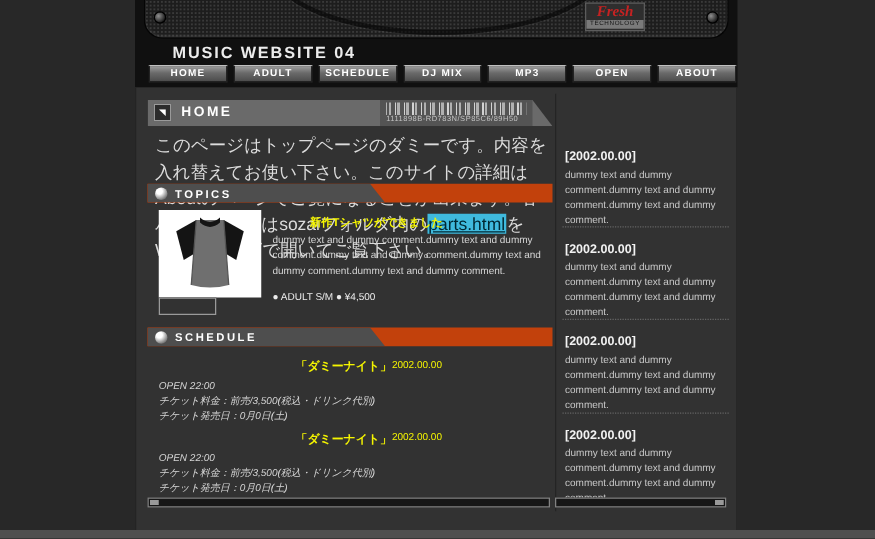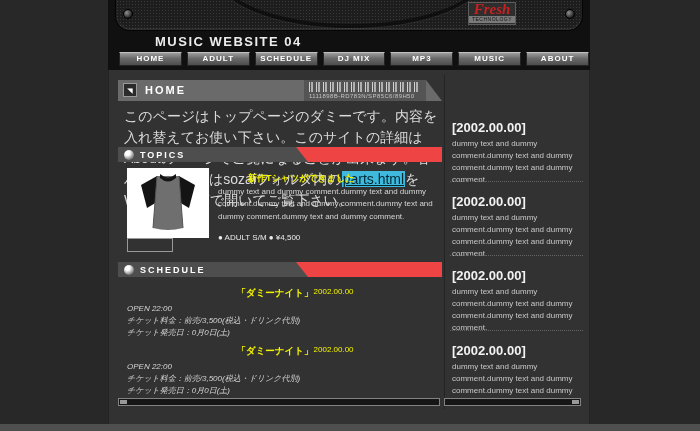--- a/index.html
+++ b/index.html
@@ -28,24 +28,24 @@
     position:absolute; width:10px; height:10px; border-radius:50%;
     background:radial-gradient(circle at 35% 35%, #909090, #1a1a1a 75%);
     border:1px solid #000; top:9px;
   }
   .screw-l { left:7px; } .screw-r { left:449px; }
   .badge {
     position:absolute; left:352px; top:2px; width:48px; height:23px;
     background:#2e2e2e; border:1px solid #5c5c5c; text-align:center; overflow:hidden;
   }
   .badge-logo { font-family:"Liberation Serif", serif; font-style:italic; font-weight:bold;
-    font-size:15px; line-height:13px; color:#c62222; }
+    font-size:12px; line-height:13px; color:#c62222; }
   .badge-sub { font-size:5px; line-height:7px; background:#7a7a7a; color:#131313; letter-spacing:0.5px; }
   .site-title { position:absolute; left:30px; top:34px; font-size:13px; font-weight:bold;
-    color:#ececec; letter-spacing:1.5px;margin-left:17px; }
+    color:#ececec; letter-spacing:1.5px; }
   .nav { position:absolute; left:11px; top:52px; width:470px; height:14px; display:flex; gap:5px; }
   .nav-btn {
     flex:1; font-size:8px; font-weight:bold; color:#fff; letter-spacing:1px;
     text-align:center; line-height:12px; cursor:pointer;
     background:linear-gradient(#9d9d9d, #6a6a6a 45%, #4c4c4c);
     border:1px solid #232323; border-top-color:#c0c0c0;
   }
   
   .content { position:absolute; left:108px; top:70px; width:482px; height:354px;
     background:#323232; border-left:1px solid #242424; border-right:1px solid #242424; }
@@ -65,21 +65,21 @@
   .barcode-zone { position:absolute; right:16px; top:0; width:122px; height:21px; background:#545454; }
   .barcode { position:absolute; left:5px; top:2px; width:112px; height:10px;
     background:repeating-linear-gradient(90deg,#d2d2d2 0 1px, #545454 1px 2px, #b0b0b0 2px 4px, #545454 4px 7px); }
   .barcode-text { position:absolute; left:5px; top:13px; font-size:6px; color:#c4c4c4; letter-spacing:0.4px; white-space:nowrap; }
 
   .intro { position:absolute; left:124px; top:106px; width:314px; font-size:14px;
     color:#dcdcdc; line-height:1.5; }
   .intro-link { background:#3fbade; color:#002833; text-decoration:underline; padding:0 1px; cursor:pointer; }
 
   
-  .sec-bar { position:absolute; left:118px; width:324px; height:15px; background:#ef4444; }
+  .sec-bar { position:absolute; left:118px; width:324px; height:15px; background:#c2410c; }
   .sec-bar .dark { position:absolute; left:0; top:0; width:190px; height:15px; background:#4e4e4e;
     clip-path:polygon(0 0, 178px 0, 190px 100%, 0 100%); }
   .sphere { position:absolute; left:6px; top:2.5px; width:10px; height:10px; border-radius:50%;
     background:radial-gradient(circle at 35% 30%, #ffffff 25%, #aaaaaa 55%, #3c3c3c 95%); }
   .sec-label { position:absolute; left:22px; top:3px; font-size:9px; font-weight:bold;
     color:#fff; letter-spacing:2px; }
 
   
   .topic-img { position:absolute; left:127px; top:168px; width:82px; height:70px; background:#ffffff; }
   .topic-tag { position:absolute; left:127px; top:238px; width:46px; height:14px;
@@ -97,21 +97,21 @@
   .ev-details { position:absolute; left:127px; width:310px; font-size:8px;
     color:#d5d5d5; line-height:1.5;font-style:italic; }
 
   
   .wn-bar { position:absolute; left:450px; top:98px; width:133px; height:14px; background:#9b9b9b; }
   .wn-tip { position:absolute; left:0; top:0; width:14px; height:14px; background:#4a4a4a; }
   .wn-tip .sphere { left:2px; top:2px; }
   .wn-label { position:absolute; left:20px; top:3px; font-size:8px; font-weight:bold;
     color:#101010; letter-spacing:1px; }
   .wn-entry { position:absolute; left:452px; width:130px; }
-  .wn-date { font-size:13px; font-weight:bold; color:#f2f2f2; margin-bottom:3px; }
+  .wn-date { font-size:10px; font-weight:bold; color:#f2f2f2; margin-bottom:3px; }
   .wn-body { font-size:8px; color:#c8c8c8; line-height:1.5; }
   .wn-div { position:absolute; left:450px; width:133px; border-top:1px dotted #646464; }
 
   
   .track { position:absolute; top:398px; height:8px; border:1px solid #828282; background:#161616; }
   .track-main { left:118px; width:322px; }
   .track-side { left:444px; width:137px; }
   .knob { position:absolute; top:1px; width:7px; height:4px; background:#999; }
   .knob-l { left:1px; } .knob-r { right:1px; }
 </style>
@@ -130,21 +130,21 @@
         <div class="badge-sub">TECHNOLOGY</div>
       </div>
     </div>
     <div class="site-title">MUSIC WEBSITE 04</div>
     <nav class="nav">
       <a class="nav-btn">HOME</a>
       <a class="nav-btn">ADULT</a>
       <a class="nav-btn">SCHEDULE</a>
       <a class="nav-btn">DJ MIX</a>
       <a class="nav-btn">MP3</a>
-      <a class="nav-btn">MUSIC</a>
+      <a class="nav-btn">OPEN</a>
       <a class="nav-btn">ABOUT</a>
     </nav>
   </div>
 
   <div class="content"></div>
   <div class="v-sep"></div>
 
   <div class="home-bar">
     <div class="home-iconbox">◥</div>
     <div class="home-label">HOME</div>

